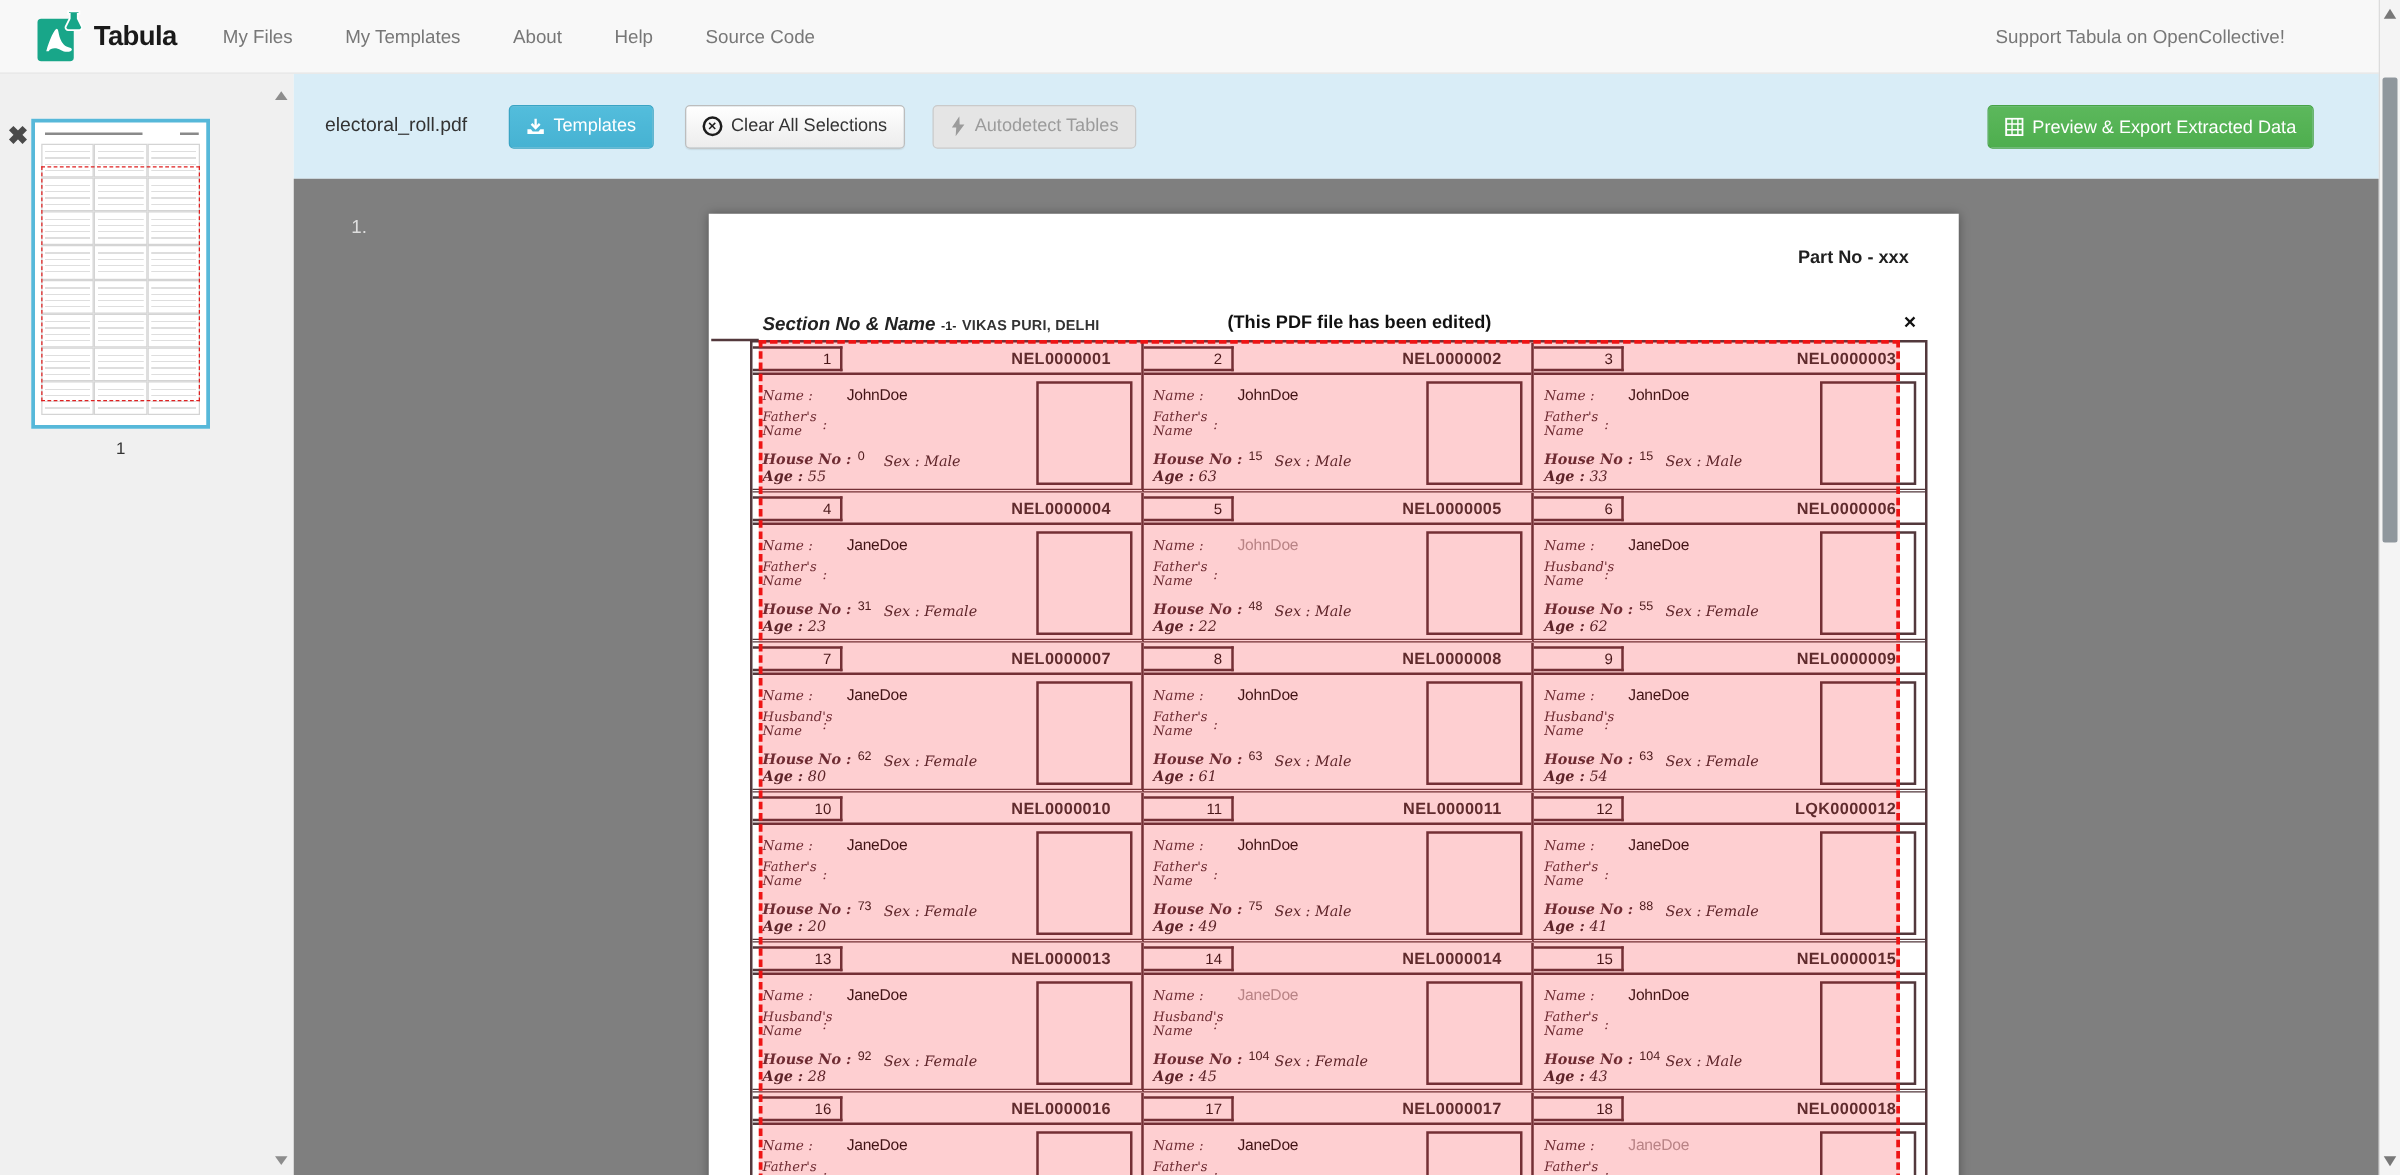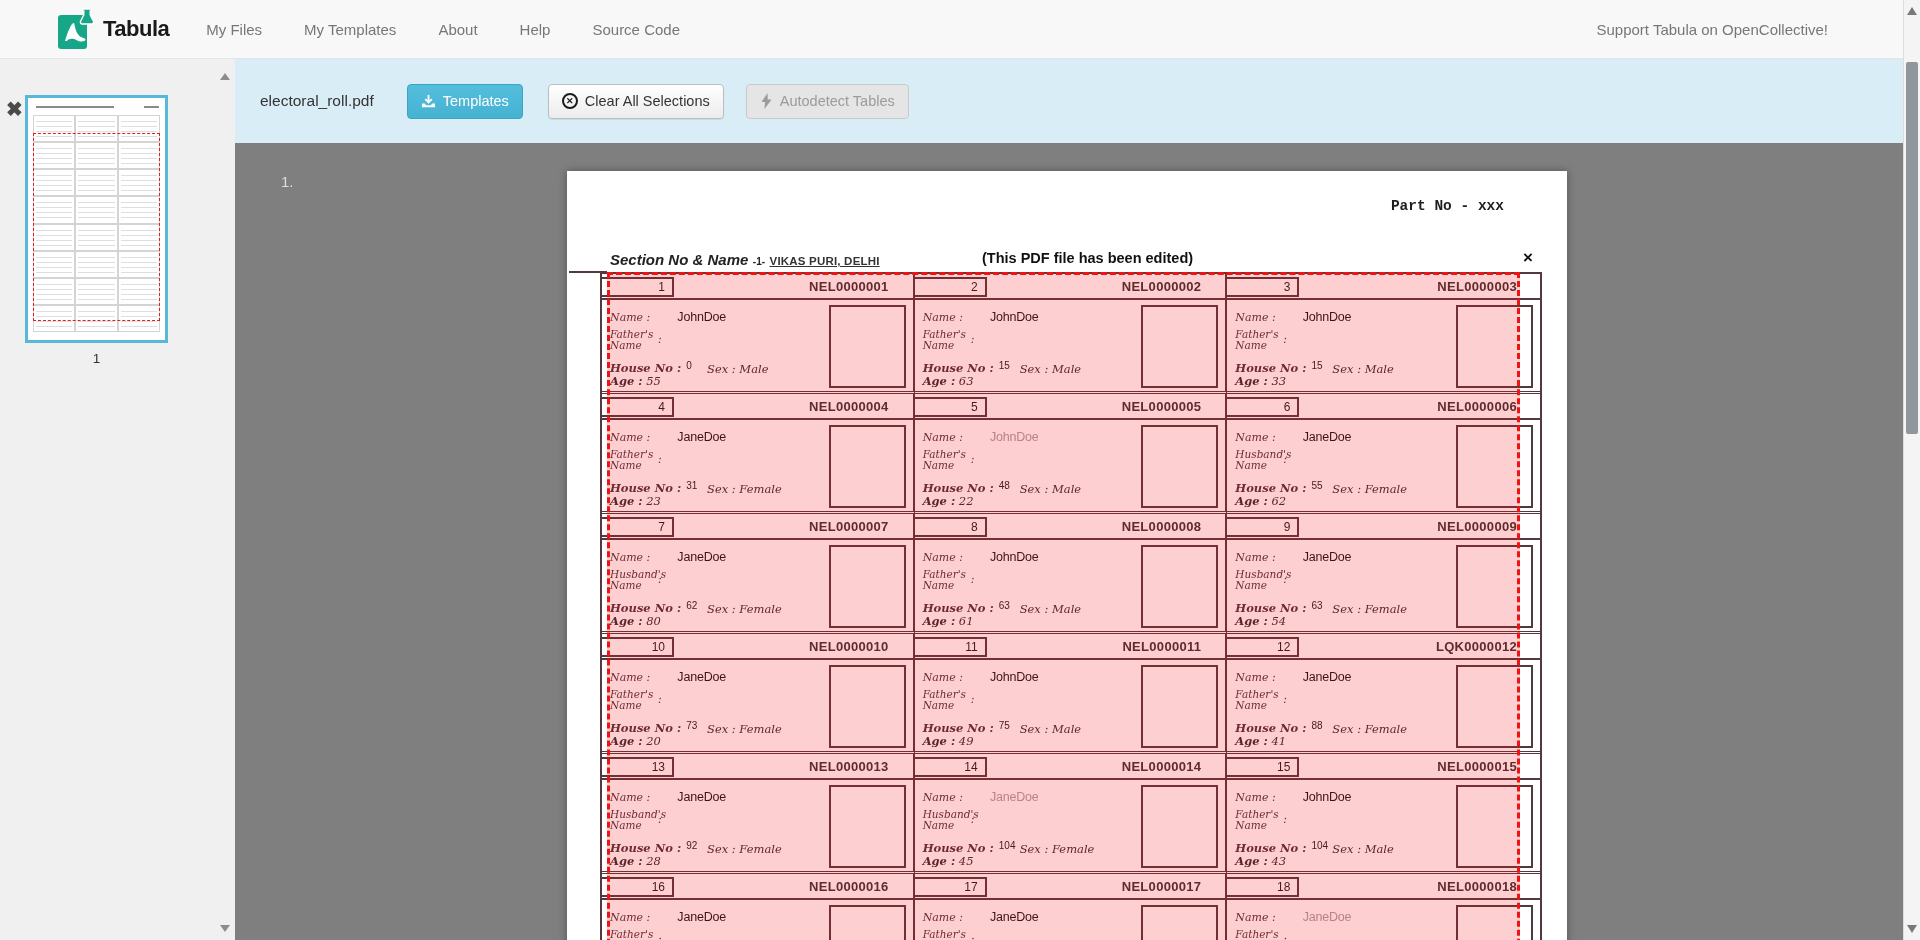--- a/index.html
+++ b/index.html
@@ -1,20 +1,20 @@
 <!DOCTYPE html>
 <html><head>
 <meta charset="utf-8">
 <style>
   * { box-sizing: border-box; margin: 0; padding: 0; }
   html,body { width:1920px; height:940px; overflow:hidden; font-family:"Liberation Sans", sans-serif; background:#fff; }
   .viewport { position:relative; width:1920px; height:940px; overflow:hidden; }
 
   
-  .navbar { height:59px; background:#f8f8f8; border-bottom:1px solid #e4e4e4; display:flex; align-items:center; padding-left:56px; position:relative; z-index:20; }
+  .navbar { height:59px; background:#f8f8f8; border-bottom:1px solid #e4e4e4; display:flex; align-items:center; padding-left:28px; position:relative; z-index:20; }
   .brand { display:flex; align-items:center; gap:9px; cursor:pointer; }
   .brand-text { font-size:22px; font-weight:bold; color:#1a1a1a; letter-spacing:-0.5px; }
   .nav-links { display:flex; margin-left:16px; }
   .nav-link { font-size:15px; color:#777; padding:0 21px; cursor:pointer; text-decoration:none; }
   .support-link { margin-left:auto; margin-right:92px; font-size:15px; color:#777; cursor:pointer; text-decoration:none; }
 
   
   .app-body { display:flex; height:881px; }
 
   
@@ -43,25 +43,25 @@
   .btn-clear { margin-left:25px; }
   .btn-success { position:absolute; right:69px; top:25px; background:linear-gradient(#5cb85c,#4eae4e); border-color:#46a346; color:#fff; }
   .clear-ico { display:inline-flex; width:16px; height:16px; border:2px solid #1c1c1c; border-radius:50%; align-items:center; justify-content:center; font-size:9px; font-weight:bold; color:#1c1c1c; line-height:1; }
 
   
   .doc-area { flex:1; background:#7f7f7f; position:relative; overflow:hidden; }
   .page-marker { position:absolute; left:46px; top:30px; font-size:15px; color:#dedede; }
   .pdf-page { position:absolute; left:332px; top:28px; width:1000px; height:1100px; background:#fff; box-shadow:0 0 8px rgba(0,0,0,.35); }
 
   .pg-title { position:absolute; left:41px; top:27px; font-size:15.5px; font-weight:bold; color:#3a3a3a; letter-spacing:-0.3px; }
-  .pg-part { position:absolute; right:63px; top:27px; font-size:14.5px; font-weight:bold; color:#1f1f1f;font-family:Liberation Mono, monospace; }
+  .pg-part { position:absolute; right:40px; top:27px; font-size:14.5px; font-weight:bold; color:#1f1f1f; }
   .pg-section { position:absolute; left:43px; top:80px; white-space:nowrap; }
   .sec-b { font-size:15px; font-weight:bold; color:#222;font-style:italic; }
   .sec-n { font-size:10px; font-weight:bold; color:#222; }
-  .sec-v { font-size:11.5px; font-weight:bold; color:#333; letter-spacing:0.2px;text-decoration:underline; }
+  .sec-v { font-size:11.5px; font-weight:bold; color:#333; letter-spacing:0.2px; }
   .pg-edited { position:absolute; left:415px; top:79px; font-size:14.5px; font-weight:bold; color:#111; }
   .top-tick { position:absolute; left:2px; top:100px; width:38px; height:2px; background:#53383c; }
 
   
   .etable { position:absolute; left:33px; top:101px; width:942px; display:grid; grid-template-columns:repeat(3,1fr); grid-auto-rows:120px; border:2px solid #53383c; }
   .card { position:relative; border-right:2px solid #53383c; border-bottom:3px double #53383c; overflow:hidden; }
   .card:nth-child(3n) { border-right:none; }
   .card-head { height:26px; border-bottom:2px solid #53383c; position:relative; }
   .num-box { position:absolute; left:0; top:3px; width:72px; height:20px; border:2px solid #53383c; border-left:none; display:flex; align-items:center; justify-content:flex-end; padding-right:7px; }
   .num { font-size:12px; color:#1e1a1a; }
@@ -176,20 +176,27 @@
               <span>✕</span>
             </span>
           <span>Clear All Selections</span>
         </button>
         <button class="btn btn-disabled">
           <svg width="13" height="16" viewBox="0 0 12 16">
             <path d="M7 0 1 9h3.5L4 16l7-9.5H7.2z" fill="#9b9b9b"></path>
           </svg>
           <span>Autodetect Tables</span>
         </button>
+        <button class="btn btn-success">
+          <svg width="15" height="15" viewBox="0 0 16 16">
+            <rect x="1" y="1" width="14" height="14" fill="none" stroke="#fff" stroke-width="1.6"></rect>
+            <path d="M1 5.5h14M1 10.5h14M6 1v14M11 1v14" stroke="#fff" stroke-width="1.2"></path>
+          </svg>
+          <span>Preview &amp; Export Extracted Data</span>
+        </button>
       </div>
 
       <div class="doc-area">
         <span class="page-marker">1.</span>
         <div class="pdf-page">
           <div class="pg-part">Part No - xxx</div>
           <div class="pg-section">
             <span class="sec-b">Section No &amp; Name</span>
             <span class="sec-n">-1-</span>
             <span class="sec-v">VIKAS PURI, DELHI</span>

